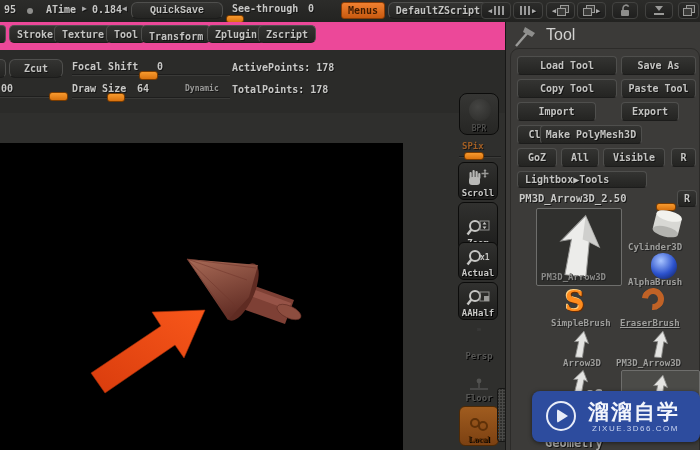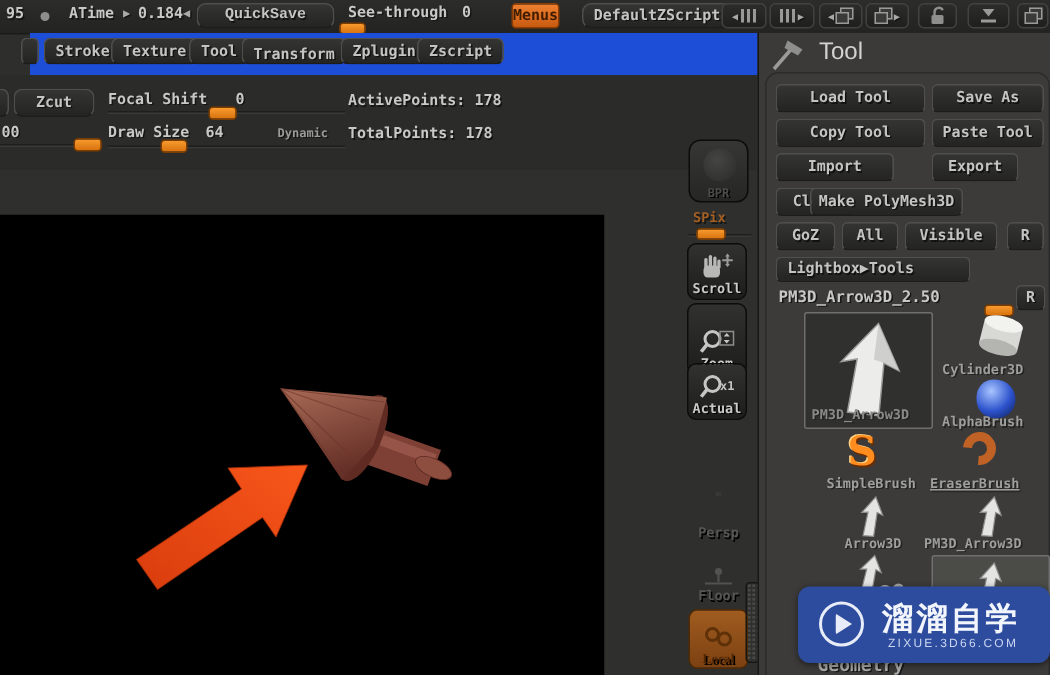--- a/index.html
+++ b/index.html
@@ -3,21 +3,21 @@
 <meta charset="utf-8">
 <style>
   html,body{margin:0;padding:0;background:#1b1b1a;}
   #app{position:relative;width:700px;height:450px;overflow:hidden;
        background:#2e2e2c;font-family:"DejaVu Sans Mono",monospace;
        font-size:10px;color:#c8c8c6;-webkit-font-smoothing:none;}
   .abs{position:absolute;}
   .lbl{font-weight:bold;text-shadow:1px 1px 0 #151515;white-space:nowrap;}
   
   #topbar{left:0;top:0;width:700px;height:22px;background:linear-gradient(#2c2c2a,#232321);border-bottom:1px solid #1a1a19;}
-  #tabsrow{left:0;top:22px;width:505px;height:28px;background:#1d4ed8;border-bottom:1px solid #1f1f1e;margin-left:20px;}
+  #tabsrow{left:0;top:22px;width:505px;height:28px;background:#ec4899;border-bottom:1px solid #1f1f1e;}
   #ctrlrows{left:0;top:50px;width:505px;height:63px;background:#2b2b29;border-bottom:1px solid #232322;}
   
   .btn{display:flex;align-items:center;justify-content:center;
        background:linear-gradient(#343432,#242422);border:1px solid #4f4f4d;
        border-bottom-color:#1c1c1b;border-radius:4px;color:#c4c4c2;
        font-weight:bold;text-shadow:1px 1px 0 #111;cursor:default;box-sizing:border-box;}
   .btn.dark{background:linear-gradient(#2c2c2a,#1f1f1e);border-color:#424240;}
   .orangebtn{background:linear-gradient(#f08030,#c85a10);border:1px solid #8a3c05;color:#401c00;text-shadow:none;border-radius:3px;}
   .handle{position:absolute;background:linear-gradient(#f89a2e,#d9730f);border:1px solid #7a3c00;border-radius:3px;}
   .track{position:absolute;background:#1e1e1d;border-bottom:1px solid #3a3a38;}
@@ -50,21 +50,21 @@
     <span class="abs lbl" style="left:46px;top:4px;">ATime</span>
     <span class="abs glyph" style="left:82px;top:4px;font-size:8px;">▶</span>
     <span class="abs lbl" style="left:92px;top:4px;">0.184</span>
     <span class="abs glyph" style="left:122px;top:4px;font-size:8px;">◀</span>
     <div class="abs btn" style="left:131px;top:2px;width:92px;height:17px;border-radius:6px;font-family:Liberation Mono, monospace;">
       <span>QuickSave</span>
     </div>
     <span class="abs lbl" style="left:232px;top:3px;">See-through</span>
     <span class="abs lbl" style="left:308px;top:3px;">0</span>
     <div class="handle" style="left:226px;top:15px;width:16px;height:6px;"></div>
-    <div class="abs btn orangebtn" style="left:341px;top:2px;width:32px;height:17px;align-items:center;">
+    <div class="abs btn orangebtn" style="left:341px;top:2px;width:44px;height:17px;align-items:center;">
       <span>Menus</span>
     </div>
     <div class="abs btn" style="left:388px;top:2px;width:100px;height:17px;border-radius:6px;">
       <span>DefaultZScript</span>
     </div>
 
     <div class="abs btn dark" style="left:481px;top:2px;width:30px;height:17px;gap:2px;">
       <span class="glyph" style="font-size:7px;">◀</span>
       <span class="stripes" style="width:10px;height:9px;display:inline-block;"></span>
     </div>
@@ -214,20 +214,29 @@
 
   <div class="abs shelfbtn" style="left:458px;top:242px;width:40px;height:38px;">
     <svg width="24" height="19" viewBox="0 0 24 19">
       <circle cx="9" cy="7" r="5" fill="none" stroke="#c6c6c4" stroke-width="2"></circle>
       <path d="M5.4 10.6 L1.5 15.5" stroke="#c6c6c4" stroke-width="2.4"></path>
       <text x="14" y="11" font-size="8" font-weight="bold" fill="#c6c6c4" font-family="DejaVu Sans Mono,monospace">x1</text>
     </svg>
     <span class="slabel">Actual</span>
   </div>
 
+  <div class="abs shelfbtn" style="left:458px;top:282px;width:40px;height:38px;">
+    <svg width="24" height="19" viewBox="0 0 24 19">
+      <circle cx="9" cy="7" r="5" fill="none" stroke="#c6c6c4" stroke-width="2"></circle>
+      <path d="M5.4 10.6 L1.5 15.5" stroke="#c6c6c4" stroke-width="2.4"></path>
+      <rect x="14" y="3" width="9" height="9" fill="none" stroke="#8e8e8c" stroke-width="1"></rect>
+      <rect x="18" y="7" width="5" height="5" fill="#9a9a98"></rect>
+    </svg>
+    <span class="slabel">AAHalf</span>
+  </div>
 
   <div class="abs shelfbtn ghost" style="left:460px;top:328px;width:38px;height:34px;background:none;border:none;gap:20px;">
     <svg width="24" height="16" viewBox="0 0 24 16">
       <path d="M2 3 L22 1 M2 8 L22 8 M2 13 L22 15" stroke="#525250" stroke-width="1.4" fill="none"></path>
       <path d="M6 1 v14 M12 2 v13 M18 1.5 v13.5" stroke="#454543" stroke-width="0.8" fill="none"></path>
     </svg>
     <span class="slabel">Persp</span>
   </div>
 
   <div class="abs shelfbtn ghost" style="left:460px;top:370px;width:38px;height:34px;background:none;border:none;">

